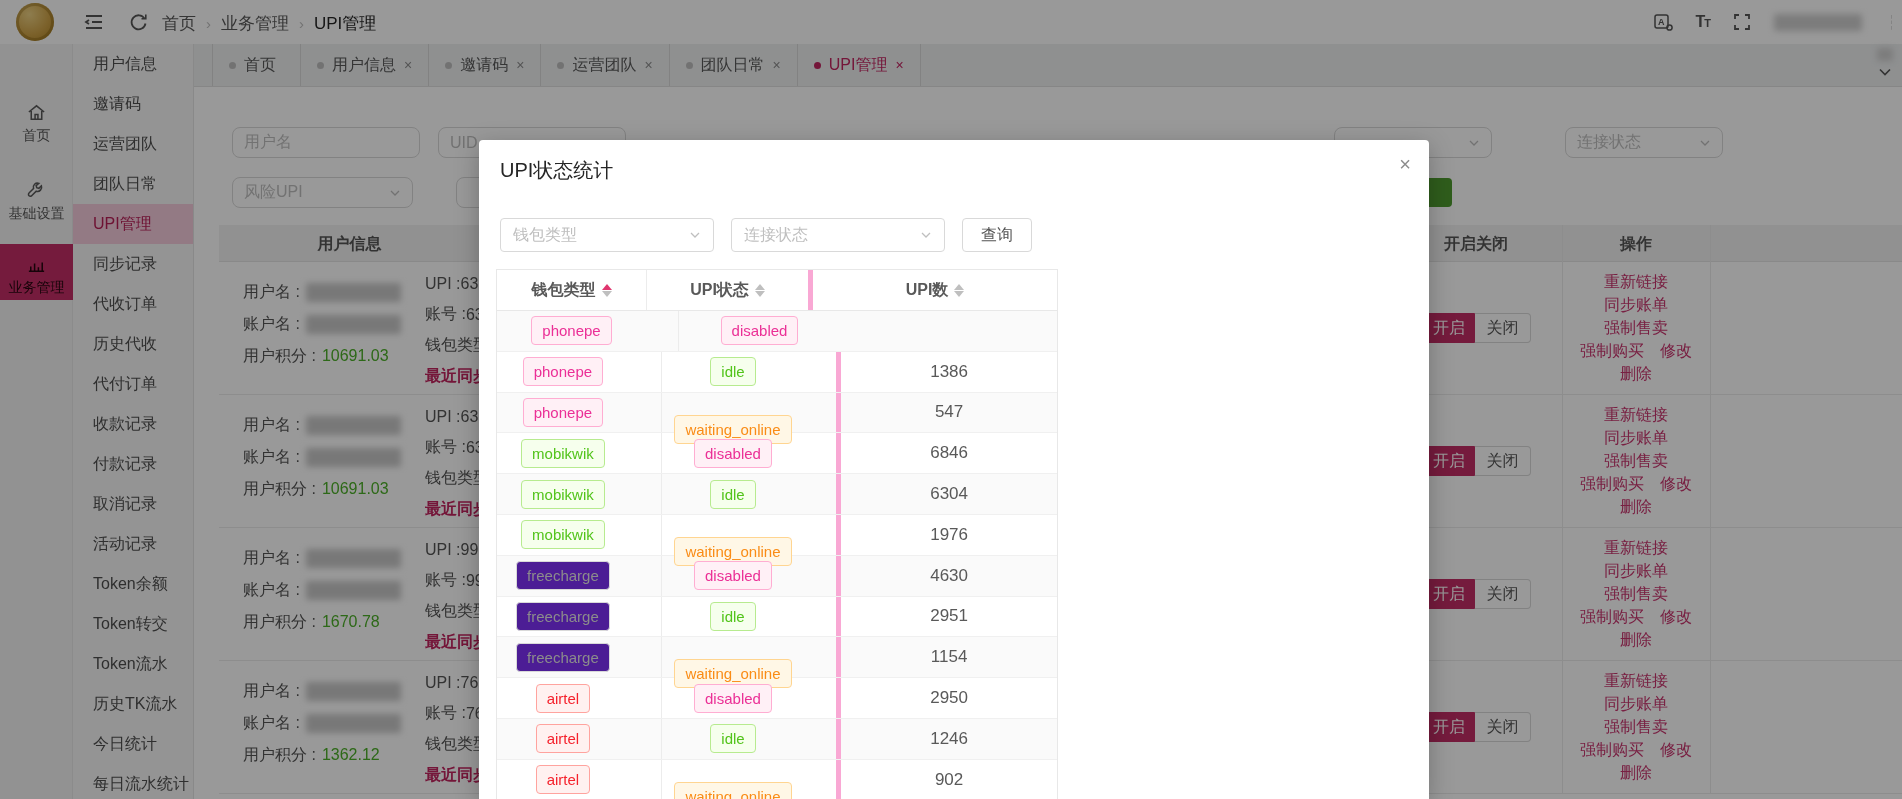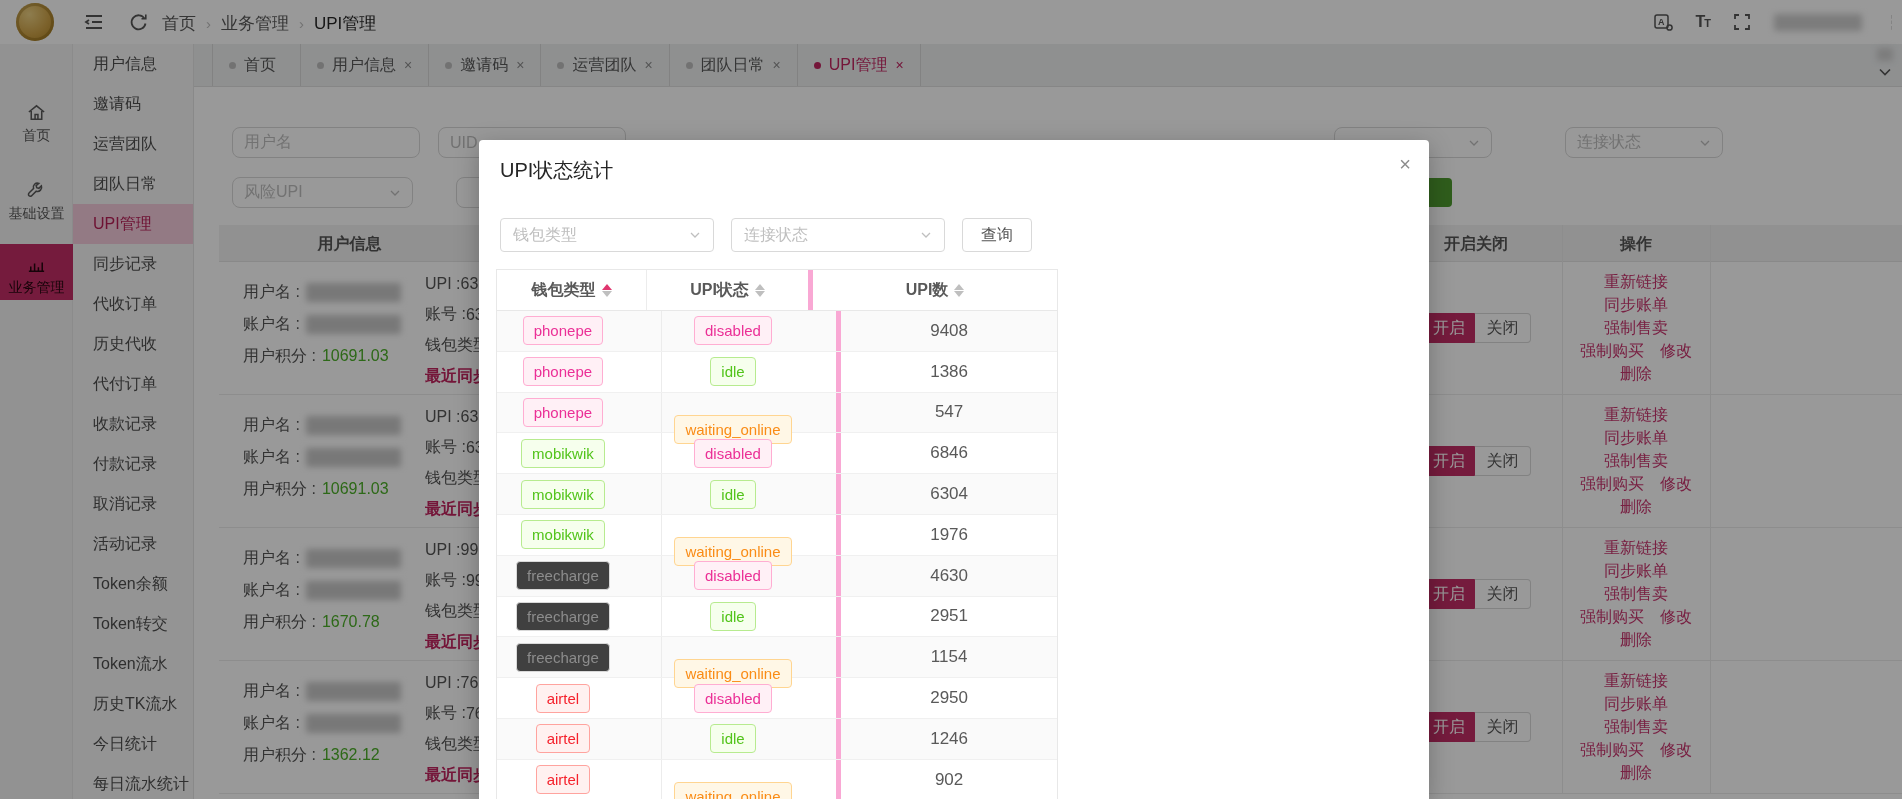--- a/index.html
+++ b/index.html
@@ -98,21 +98,21 @@
   .car.up { border-bottom:6px solid #bfbfbf; }
   .car.down { border-top:6px solid #bfbfbf; }
   .car.up.on { border-bottom-color:#e0366f; }
   .mrow { display:flex; height:40.8px; border-bottom:1px solid #f0f0f0;gap:32px; }
   .mrow:nth-child(even) { background:#fafafa; }
   .mcell { display:flex; align-items:center; justify-content:center; }
   .badge { font-size:15px; line-height:1; padding:6px 10px; border-radius:4px; border:1px solid; }
   .badge.magenta { color:#eb2f96; background:#fff0f6; border-color:#ffadd2; }
   .badge.green   { color:#52c41a; background:#f6ffed; border-color:#b7eb8f; }
   .badge.orange  { color:#fa8c16; background:#fff7e6; border-color:#ffd591;margin-top:33px; }
-  .badge.gray    { color:#8c8c8c; background:#404040; border-color:#d9d9d9; }
+  .badge.gray    { color:#8c8c8c; background:#4c1d95; border-color:#d9d9d9; }
   .badge.red     { color:#f5222d; background:#fff1f0; border-color:#ffa39e; }
   .count { color:#595959; font-size:17px; }
 </style>
 </head>
 <body>
 
 <div class="stage">
 
   <header class="navbar">
     <div class="logo"></div>
@@ -573,23 +573,20 @@
         </div>
       </div>
 
         <div class="mrow">
           <div class="mcell c1">
             <span class="badge magenta">phonepe</span>
           </div>
           <div class="mcell c2">
             <span class="badge magenta">disabled</span>
           </div>
-          <div class="mcell c3">
-            <span class="count">9408</span>
-          </div>
         </div>
 
         <div class="mrow">
           <div class="mcell c1">
             <span class="badge magenta">phonepe</span>
           </div>
           <div class="mcell c2">
             <span class="badge green">idle</span>
           </div>
           <div class="mcell c3">

